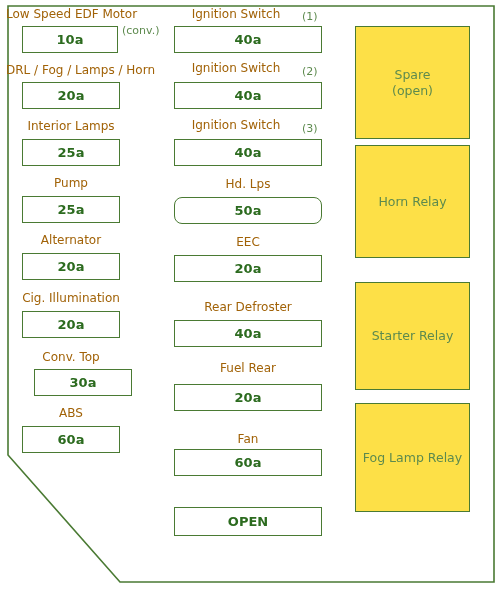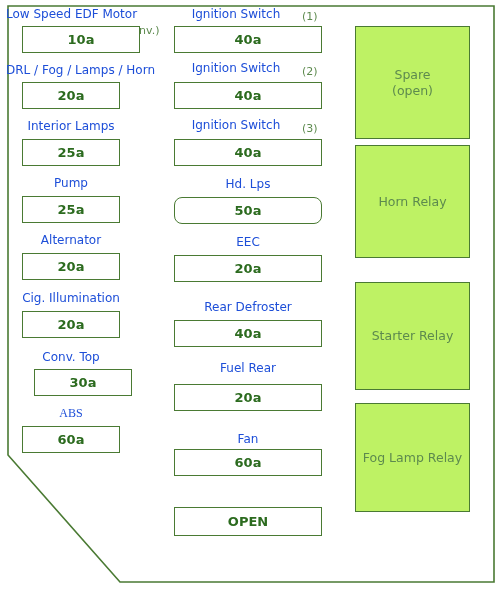--- a/index.html
+++ b/index.html
@@ -23,21 +23,21 @@
     height: 594px;
   }
   .fuse-slot {
     position: absolute;
   }
   .fuse-label {
     position: absolute;
     left: 0;
     width: 100%;
     text-align: center;
-    color: #1d4ed8;
+    color: #a16207;
     font-size: 12px;
     line-height: 13px;
     white-space: nowrap;
   }
   .fuse-box {
     position: absolute;
     box-sizing: border-box;
     border: 1px solid #4a7a33;
     background: #ffffff;
     color: #2c6b1f;
@@ -51,21 +51,21 @@
     position: absolute;
     color: #5d8a4e;
     font-size: 11px;
     line-height: 12px;
     white-space: nowrap;
   }
   .relay-box {
     position: absolute;
     box-sizing: border-box;
     border: 1px solid #4a7a33;
-    background: #bef264;
+    background: #fde047;
     display: flex;
     align-items: center;
     justify-content: center;
     flex-direction: column;
   }
   .relay-label {
     color: #5d8a4e;
     font-size: 12.5px;
     line-height: 16px;
     text-align: center;
@@ -78,41 +78,41 @@
 <div id="diagram">
 
   <svg id="outline-svg" viewBox="0 0 502 594" xmlns="http://www.w3.org/2000/svg">
     <polygon points="8,6 494,6 494,582 120,582 8,455" fill="none" stroke="#4a7a33" stroke-width="1.6"></polygon>
   </svg>
 
   <div class="fuse-slot" style="left:22px; top:0; width:98px; height:594px;">
 
     <div class="fuse-label" style="top:8px; left:-16px; width:130px; text-align:left;">Low Speed EDF Motor</div>
     <div class="suffix" style="left:100px; top:25px;">(conv.)</div>
-    <div class="fuse-box" style="left:0; top:26px; width:118px; height:27px;">10a</div>
+    <div class="fuse-box" style="left:0; top:26px; width:96px; height:27px;">10a</div>
 
     <div class="fuse-label" style="top:64px; left:-16px; width:140px; text-align:left;">DRL / Fog / Lamps / Horn</div>
     <div class="fuse-box" style="left:0; top:82px; width:98px; height:27px;">20a</div>
 
     <div class="fuse-label" style="top:120px;">Interior Lamps</div>
     <div class="fuse-box" style="left:0; top:139px; width:98px; height:27px;">25a</div>
 
     <div class="fuse-label" style="top:177px;">Pump</div>
     <div class="fuse-box" style="left:0; top:196px; width:98px; height:27px;">25a</div>
 
     <div class="fuse-label" style="top:234px;">Alternator</div>
     <div class="fuse-box" style="left:0; top:253px; width:98px; height:27px;">20a</div>
 
     <div class="fuse-label" style="top:292px;text-align:center;">Cig. Illumination</div>
     <div class="fuse-box" style="left:0; top:311px; width:98px; height:27px;">20a</div>
 
     <div class="fuse-label" style="top:351px;">Conv. Top</div>
     <div class="fuse-box" style="left:12px; top:369px; width:98px; height:27px;">30a</div>
 
-    <div class="fuse-label" style="top:407px;font-family:Liberation Serif, serif;">ABS</div>
+    <div class="fuse-label" style="top:407px;">ABS</div>
     <div class="fuse-box" style="left:0; top:426px; width:98px; height:27px;">60a</div>
   </div>
 
   <div class="fuse-slot" style="left:174px; top:0; width:148px; height:492px;">
 
     <div class="fuse-label" style="top:8px; left:-12px; width:148px;">Ignition Switch</div>
     <div class="suffix" style="left:128px; top:11px;">(1)</div>
     <div class="fuse-box" style="left:0; top:26px; width:148px; height:27px;">40a</div>
 
     <div class="fuse-label" style="top:62px; left:-12px; width:148px;">Ignition Switch</div>

